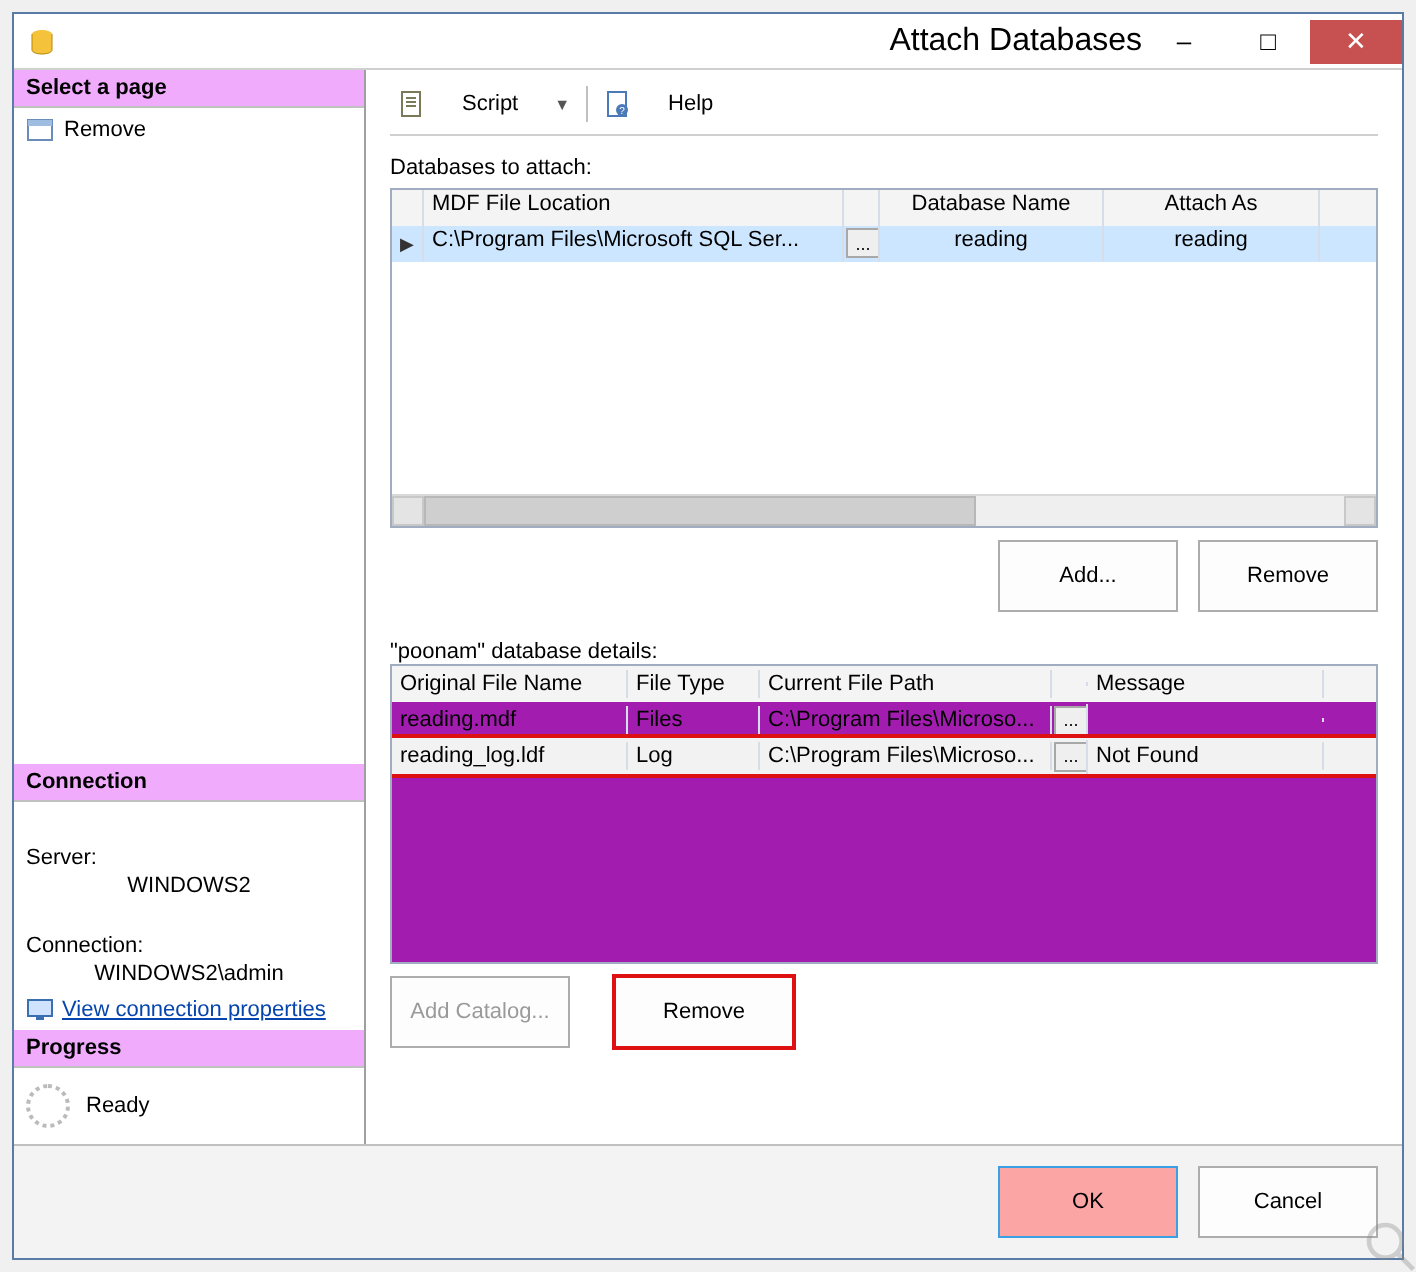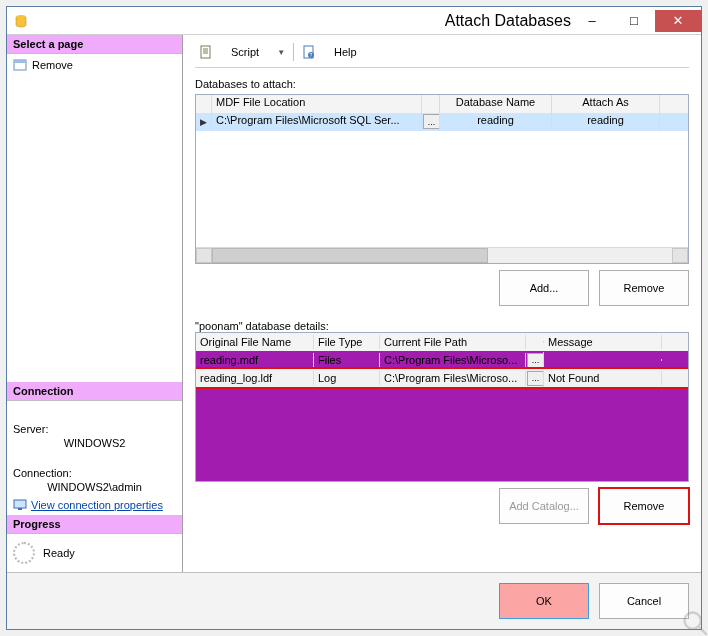--- a/index.html
+++ b/index.html
@@ -97,21 +97,21 @@
     overflow:hidden;
   }
   .g2row { display:flex; align-items:center; height:18px; }
   .g2h { background:#f4f4f4; }
   .g2c { padding:1px 4px; border-right:1px solid #d6dde8; overflow:hidden; white-space:nowrap; text-overflow:ellipsis; }
   .ellbtn { width:17px; height:15px; border:1px solid #a8a8a8; background:#efefef; font-size:9px; display:flex; align-items:center; justify-content:center; cursor:pointer;}
   .red-box { position:relative; }
   .red-box::after {
     content:""; position:absolute; inset:-2px; border:2px solid #d11; pointer-events:none;
   }
-  .bottom-row { display:flex; justify-content:flex-end; gap:10px; margin-top:6px; position:relative;}
+  .bottom-row { display:flex; justify-content:flex-start; gap:22px; margin-top:6px; position:relative;}
   .footer {
     border-top:1px solid #c0c0c0; padding:10px 12px; display:flex; justify-content:flex-end; gap:10px;
     background:#f3f3f3;
   }
   .okbtn { border:1px solid #3ba0e3; background:#fca5a5; }
   .gridcols-a .c0{width:16px}.gridcols-a .c1{width:210px}.gridcols-a .c2{width:18px}.gridcols-a .c3{width:112px}.gridcols-a .c4{width:108px}
   .gridcols-b .c0{width:118px}.gridcols-b .c1{width:66px}.gridcols-b .c2{width:146px}.gridcols-b .c3{width:18px}.gridcols-b .c4{width:118px}
   svg { display:block; }
   .corner-mag {
     position:absolute; right:-8px; bottom:-8px; width:28px; height:28px; opacity:0.35;

